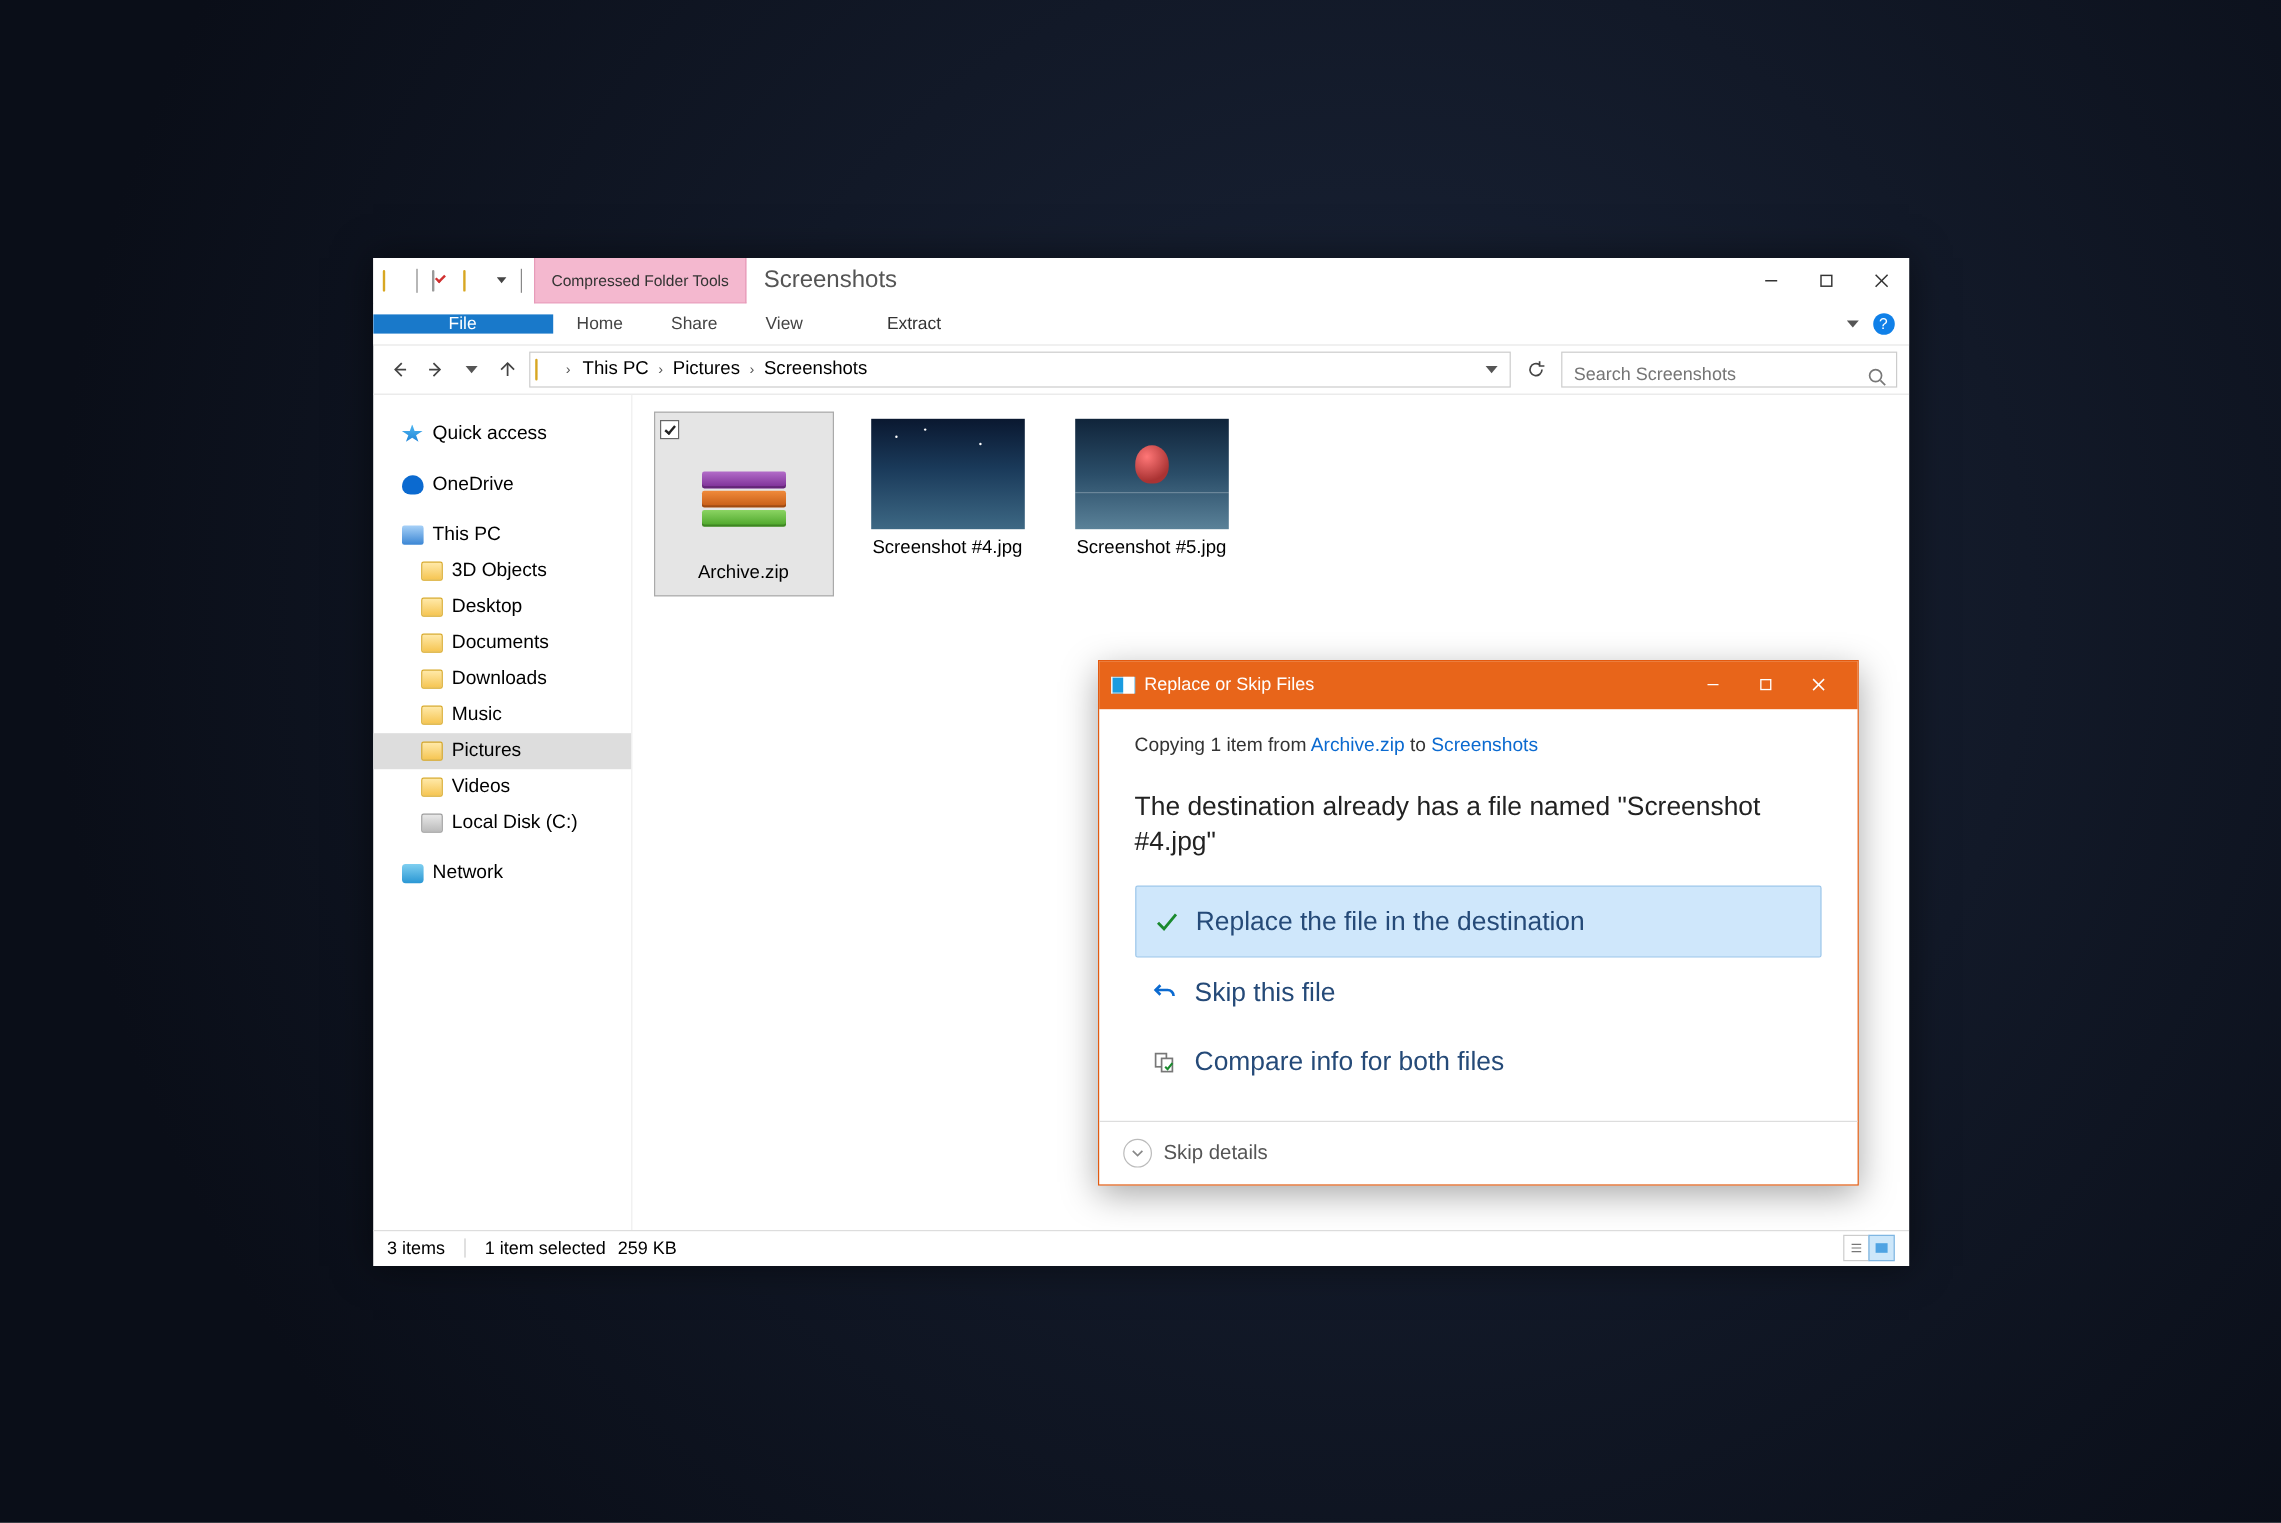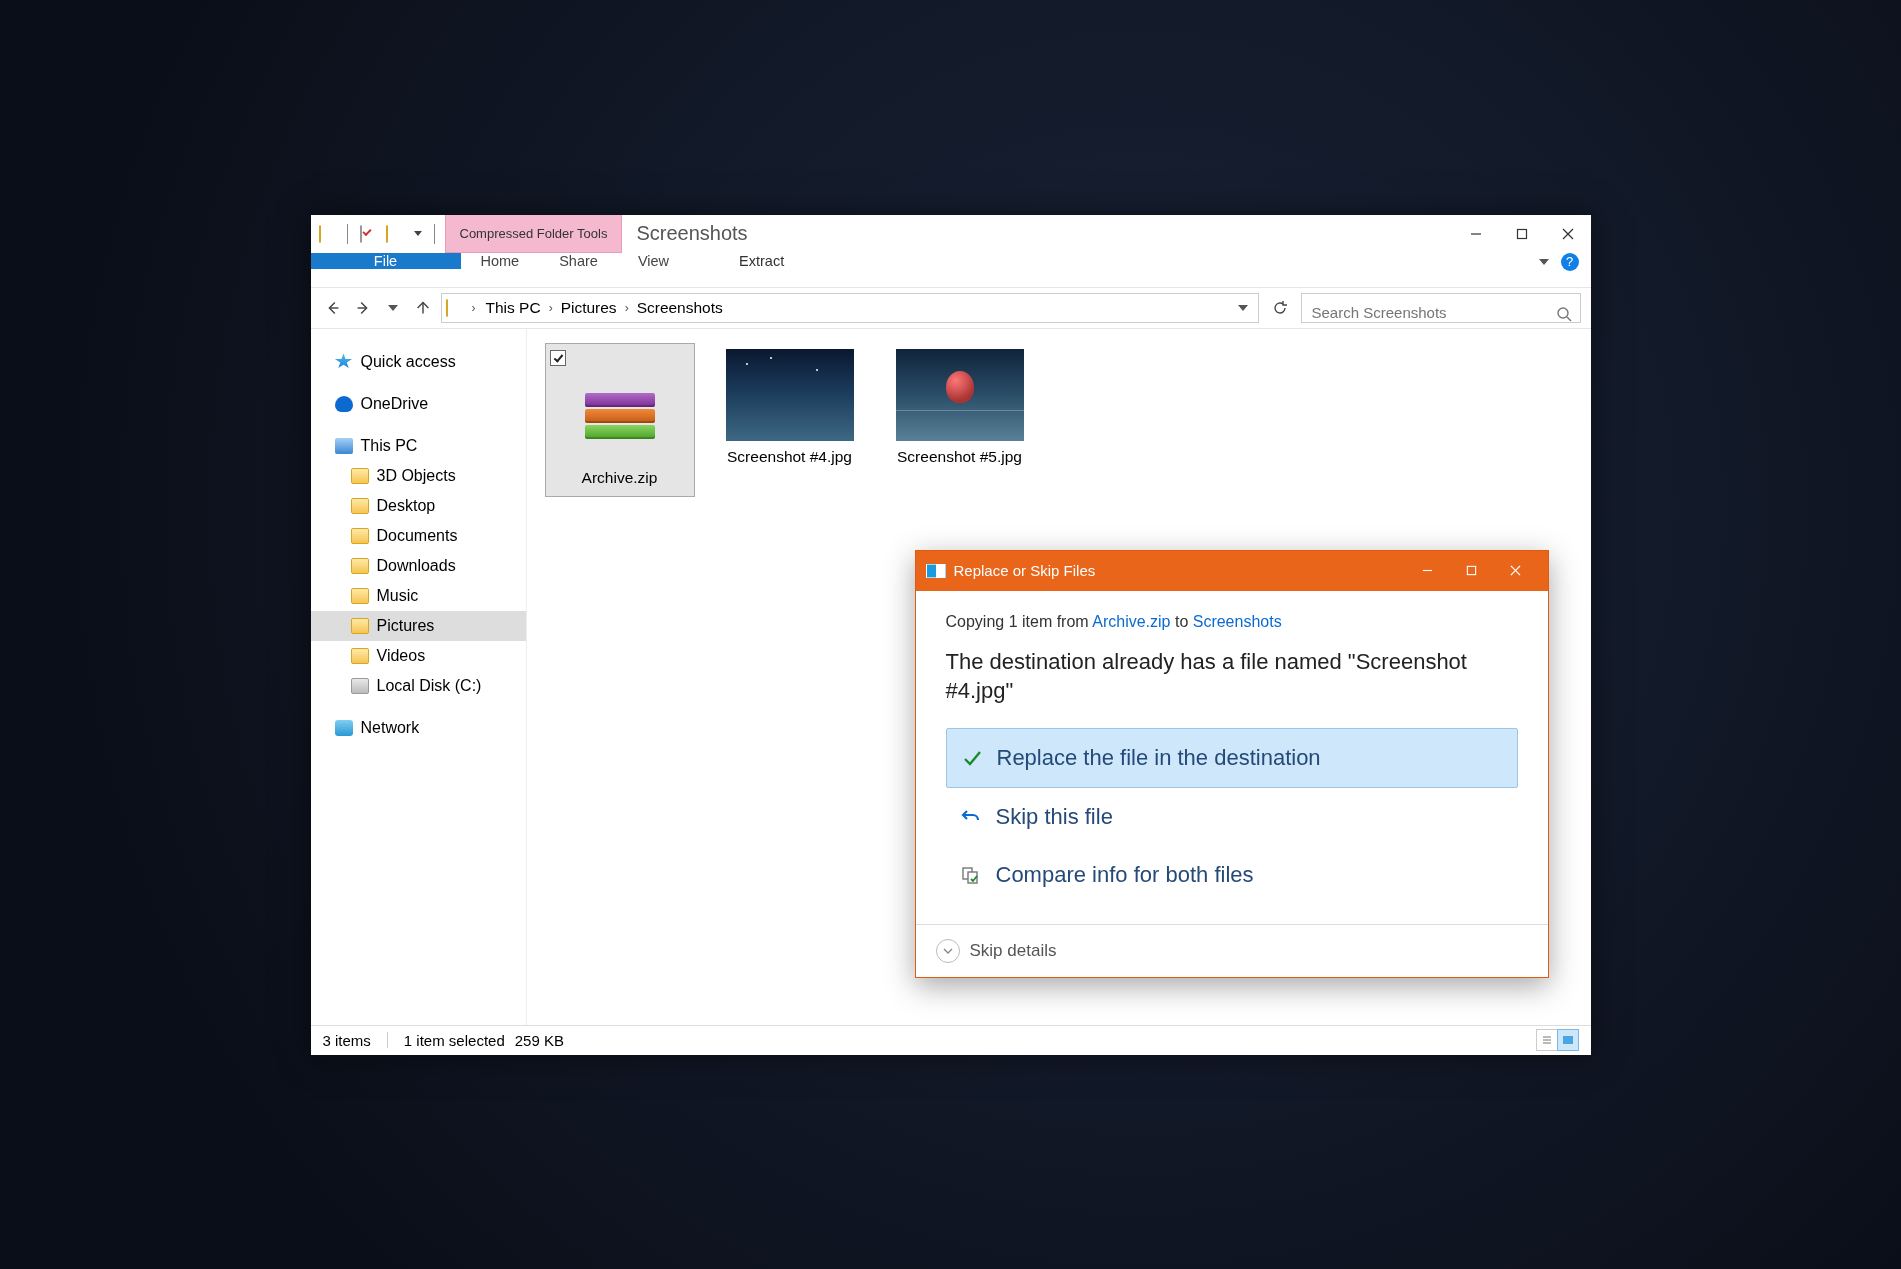--- a/index.html
+++ b/index.html
@@ -36,21 +36,21 @@
   .contextual {
     display:flex; align-items:center; background:#f4b8cf; color:#333;
     padding:0 14px; font-size:13px; border:1px solid #e79bb9; border-top:none; height:100%;
   }
   .tabtitle { padding:0 14px; display:flex; align-items:center; color:#555; font-size:20px;}
   .win-controls { margin-left:auto; display:flex;}
   .win-btn { width:46px; display:flex; align-items:center; justify-content:center; color:#333;}
   .win-btn svg { width:12px; height:12px; }
   
   .ribbon {
-    height: 34px; display:flex; align-items:flex-start;
+    height: 34px; display:flex; align-items:center;
     background:#fff;
   }
   .ribbon .tab { padding:0 20px; display:flex; align-items:center; font-size:14.5px; color:#444; }
   .ribbon .tab.file { background:#1979ca; color:#fff; font-weight:400; padding:0 22px;}
   .ribbon .tab.context { color:#333; }
   .ribbon-endcap { margin-left:auto; display:flex; align-items:center; gap:12px; padding-right:12px;}
   .chevdown { width:0;height:0;border-left:5px solid transparent;border-right:5px solid transparent;border-top:6px solid #555;}
   .help-circle { width:18px;height:18px;border-radius:50%;background:#1080e8;color:#fff;font-size:13px;display:flex;align-items:center;justify-content:center;}
   
   .navbar {
@@ -110,21 +110,21 @@
     position:absolute; left:604px; top:335px; width:634px;
     background:#fff; border:1px solid #e25a10; box-shadow:0 8px 28px rgba(0,0,0,.35);
     display:flex; flex-direction:column;
     font-size:16px;
   }
   .dlg-title{ height:40px; background:#e8651a; color:#fff; display:flex; align-items:center; padding:0 10px; font-size:15px;}
   .dlg-title .dicon{ width:20px;height:14px;background:linear-gradient(90deg,#1a9be0 50%,#fff 50%);border:1px solid rgba(255,255,255,.6);margin-right:8px;}
   .dlg-title .wctrl{ margin-left:auto; display:flex;}
   .dlg-title .wbtn{ width:44px; height:40px; display:flex;align-items:center;justify-content:center; color:#fff;}
   .dlg-body{ padding:22px 30px 20px;}
-  .dlg-top{ font-size:16px; color:#333; margin-bottom:16px;}
+  .dlg-top{ font-size:16px; color:#333; margin-bottom:26px;}
   .dlg-top .lnk{ color:#0b6ad0;}
   .dlg-msg{ font-size:22px; color:#222; line-height:1.35; margin-bottom:22px;}
   .opt { display:flex; align-items:center; gap:14px; padding:16px 14px; font-size:22px; color:#254a78;}
   .opt.hl { background:#cfe7fb; border:1px solid #9cc6ea; border-radius:2px;}
   .opt .oicon{ width:22px; display:flex; justify-content:center; color:#0a7a2c;}
   .opt .oicon.undo{ color:#0b6ad0;}
   .opt .oicon.cmp{ color:#555;}
   .dlg-foot{ border-top:1px solid #ddd; padding:14px 20px; display:flex; align-items:center; gap:10px; color:#555; font-size:17px;}
   .expand-circle{ width:24px;height:24px;border:1px solid #bbb;border-radius:50%; display:flex;align-items:center;justify-content:center;}
   .expand-circle svg{width:12px;height:12px;}

